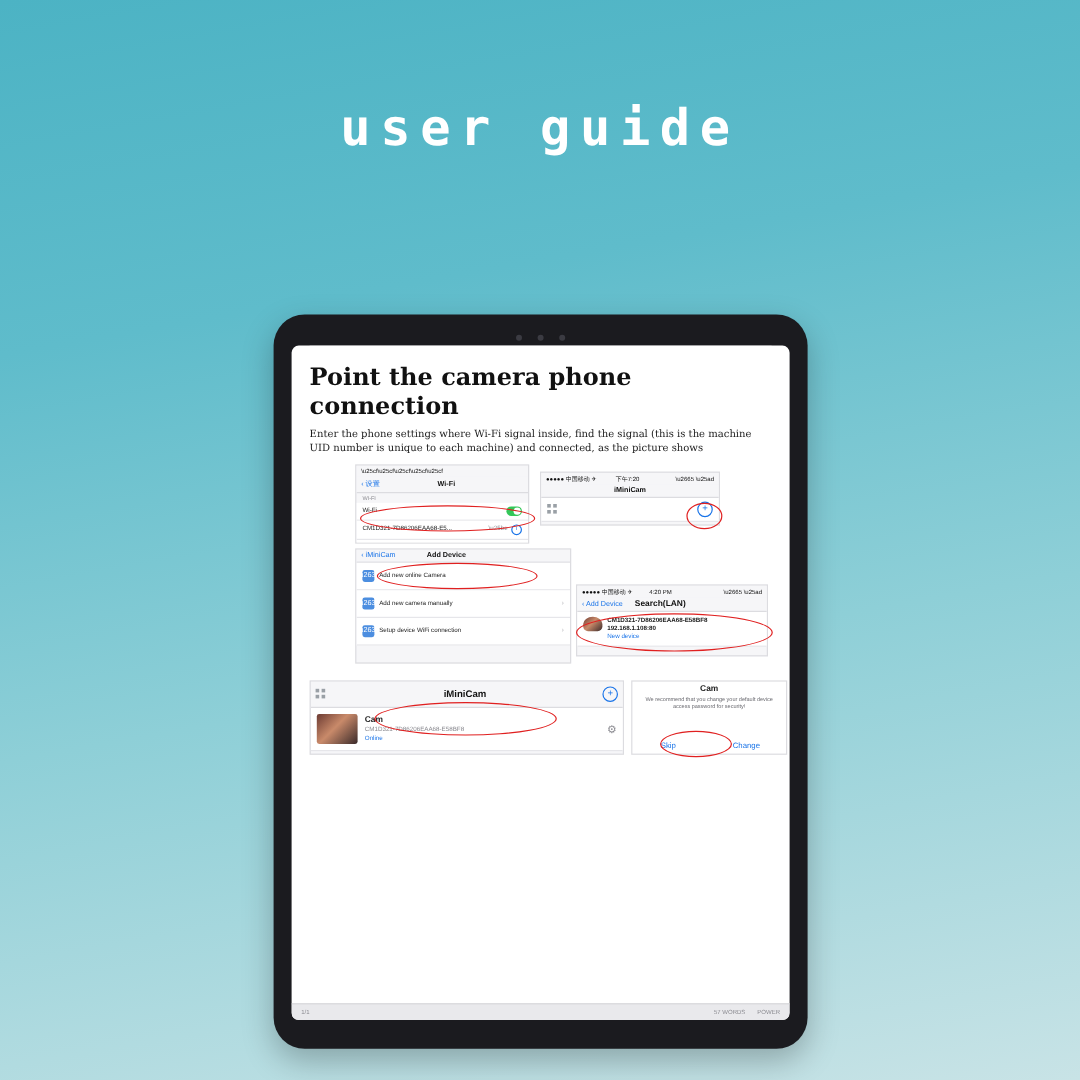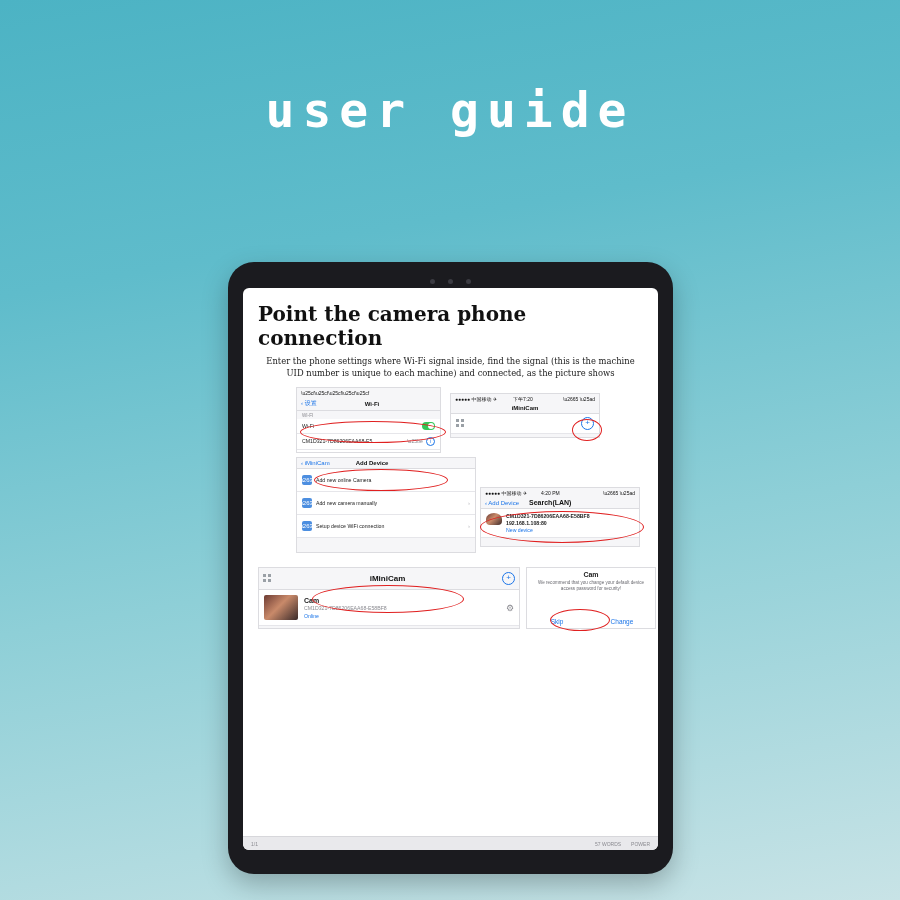--- a/index.html
+++ b/index.html
@@ -20,21 +20,21 @@
     background: linear-gradient(170deg, #4cb3c4 0%, #5fbccb 28%, #8ecfd7 60%, #c8e3e6 100%);
   }
 
   .poster-title {
     position: absolute;
     top: 82px;
     left: 0;
     width: 900px;
     text-align: center;
     color: #ffffff;
-    font-size: 48px;
+    font-size: 42px;
     letter-spacing: 8px;
     font-weight: bold;
     font-family: "DejaVu Sans Mono", monospace;
   }
 
   
   .tablet {
     position: absolute;
     left: 228px;
     top: 262px;
@@ -91,21 +91,20 @@
     letter-spacing: 0px;
     color: #111;
   }
   .doc-para {
     font-family: "DejaVu Serif", serif;
     font-size: 8.4px;
     line-height: 11.5px;
     color: #1a1a1a;
     margin: 4px 0 6px 0;
     width: 385px;
-    text-align: center;
   }
 
   
   .mock {
     position: relative;
     background: #f6f6f8;
     border: 1px solid #dcdce0;
     box-sizing: border-box;
     font-size: 5.2px;
     color: #222;

